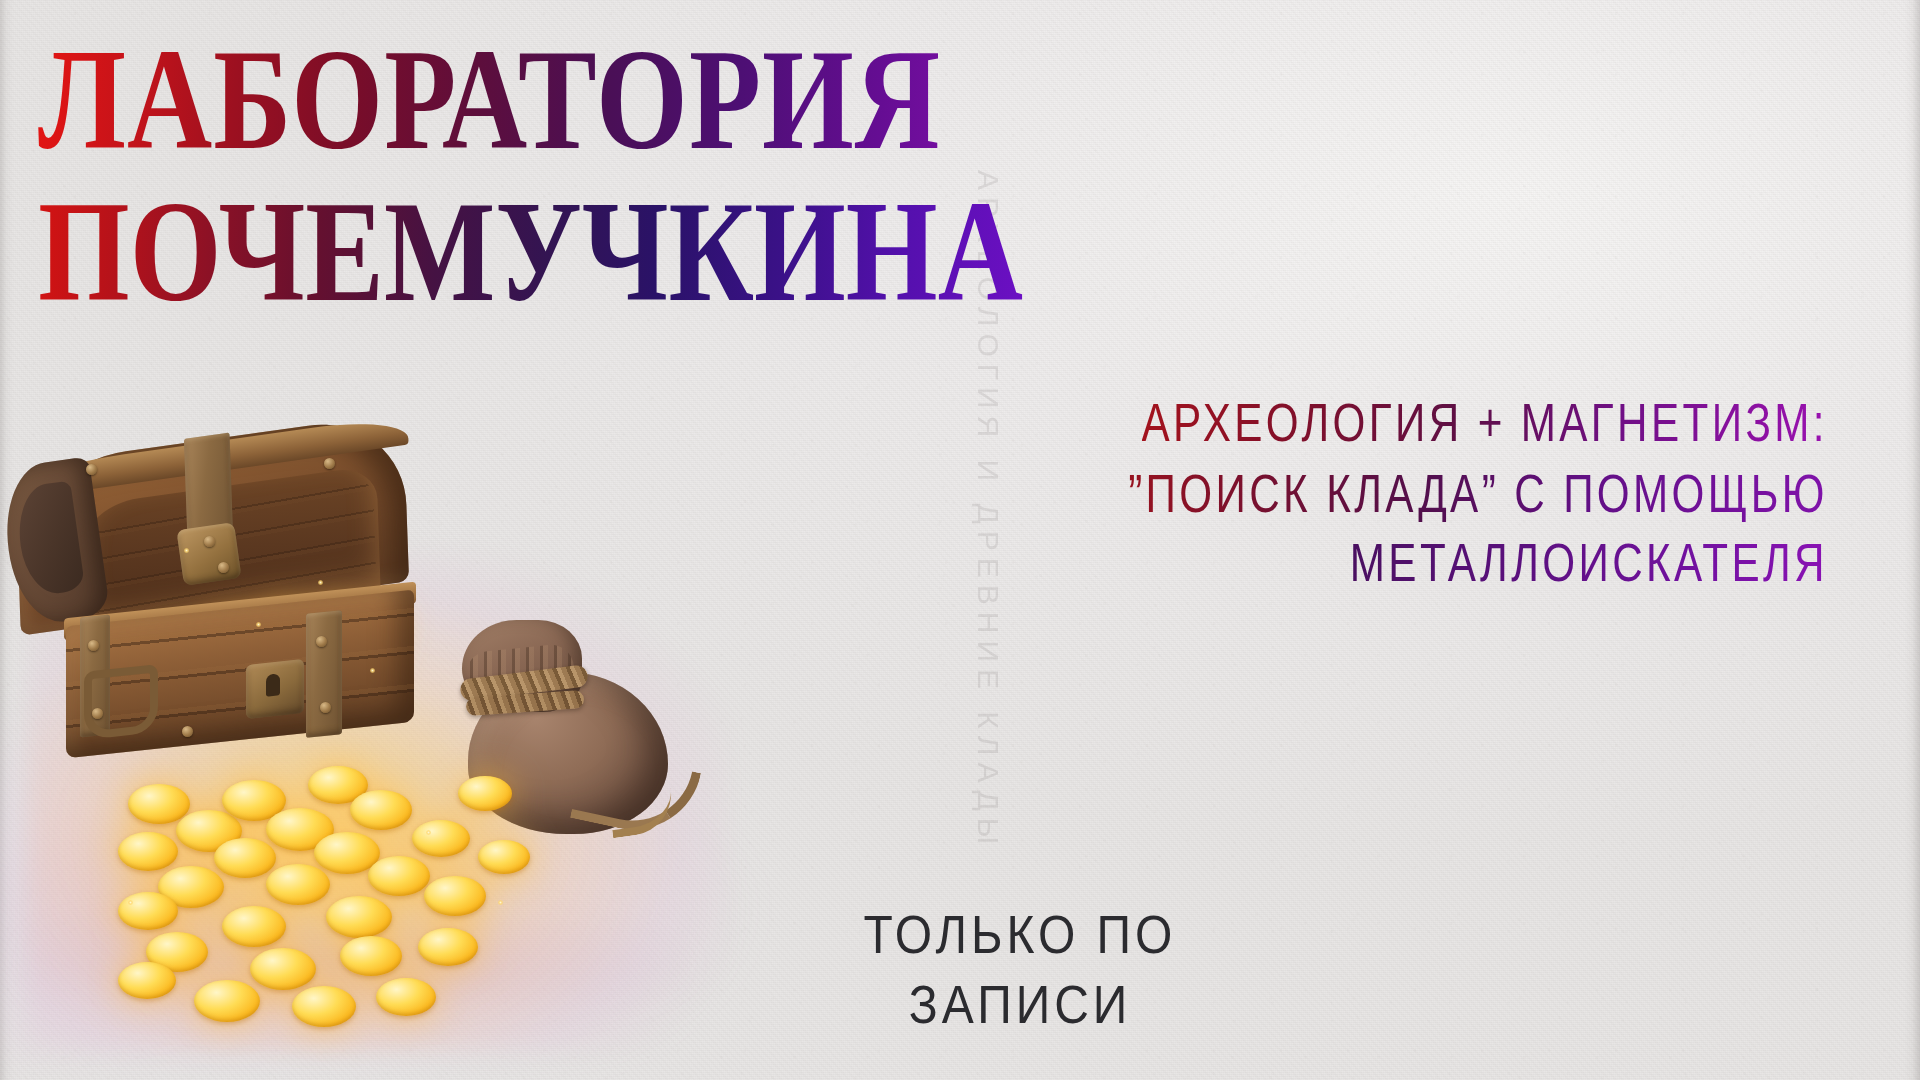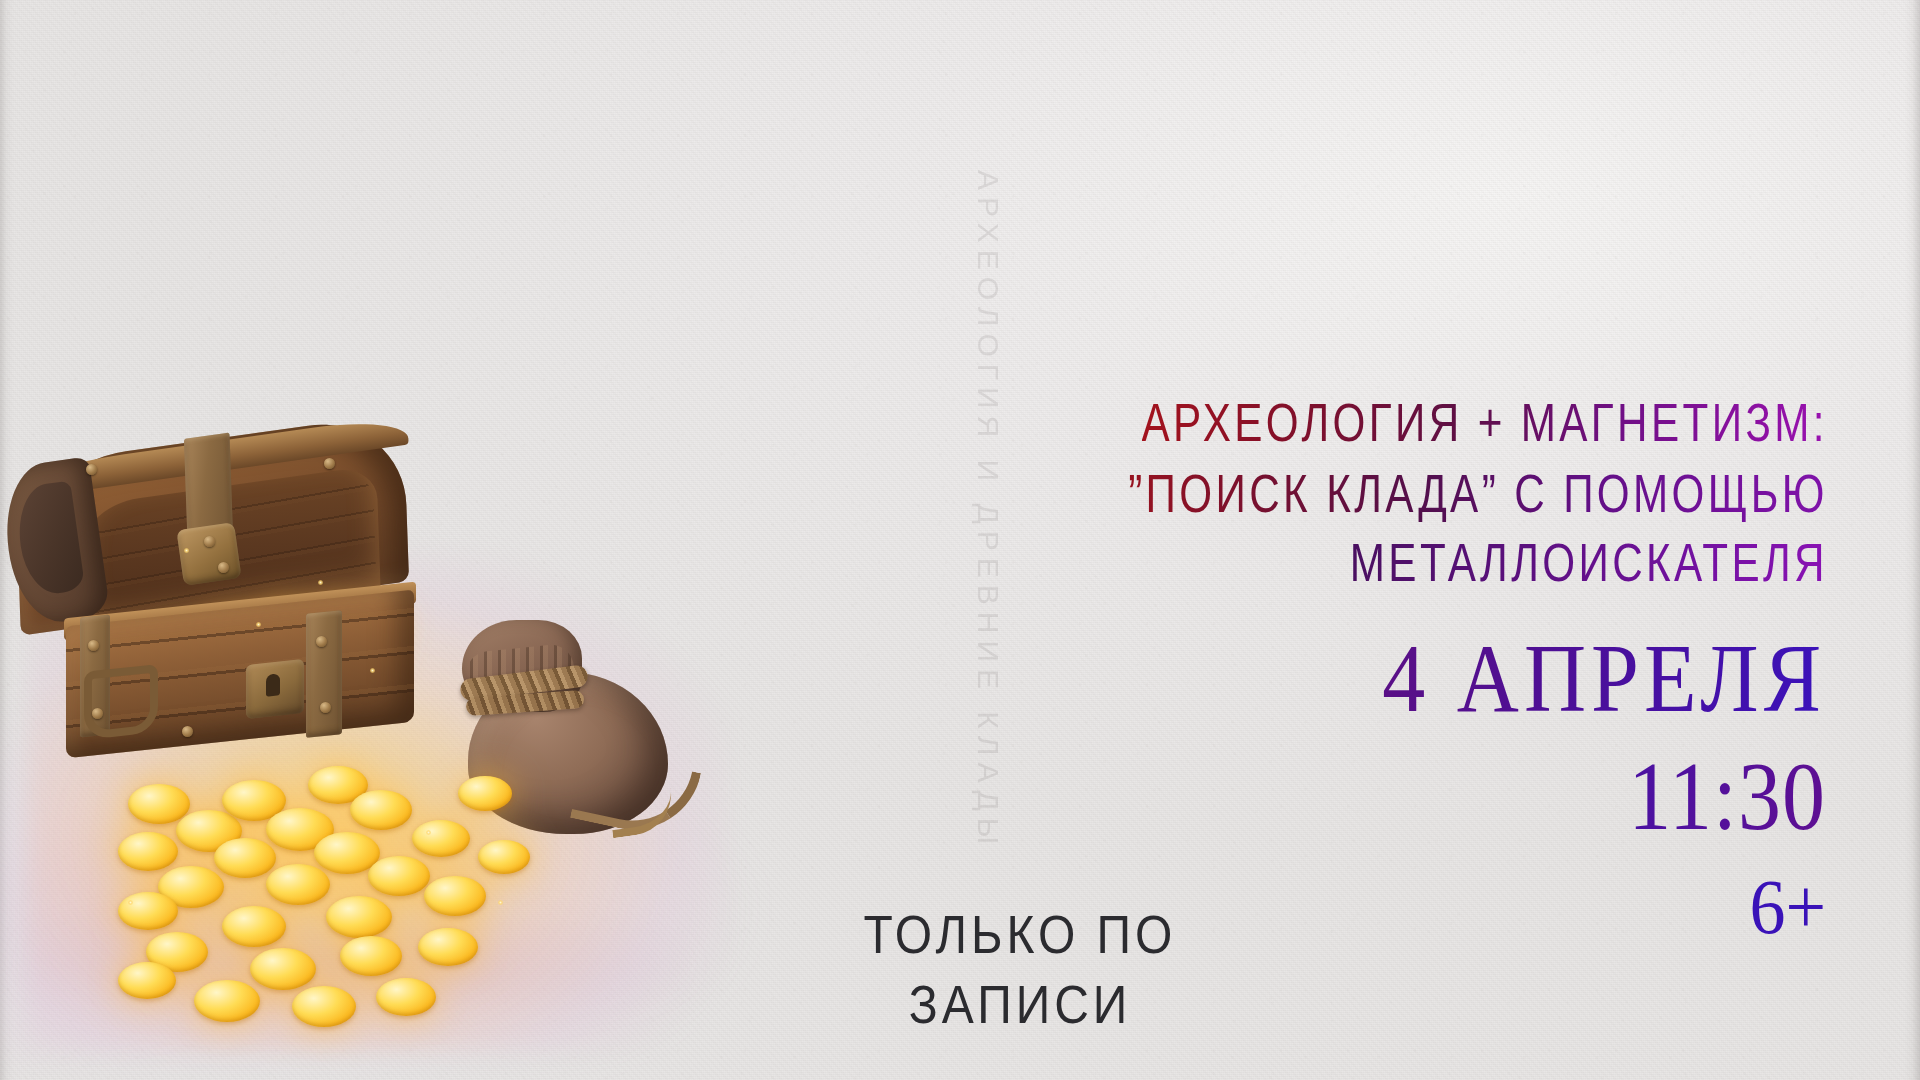--- a/index.html
+++ b/index.html
@@ -498,32 +498,31 @@
 <div id="poster">
 
   <div class="paper-base"></div>
   <div class="paper-grain"></div>
   <div class="paper-fibers"></div>
   <div class="paper-left-edge"></div>
   <div class="paper-right-edge"></div>
 
   <div class="watermark">АРХЕОЛОГИЯ И ДРЕВНИЕ КЛАДЫ</div>
 
+  <div class="title-block">
+    <div class="title-line title-line-1">ЛАБОРАТОРИЯ</div>
+    <div class="title-line title-line-2">ПОЧЕМУЧКИНА</div>
+  </div>
 
   <div class="subtitle">
     <div class="subtitle-row st1"><span>АРХЕОЛОГИЯ + МАГНЕТИЗМ:</span></div>
     <div class="subtitle-row st2"><span>”ПОИСК КЛАДА” С ПОМОЩЬЮ</span></div>
     <div class="subtitle-row st3"><span>МЕТАЛЛОИСКАТЕЛЯ</span></div>
   </div>
 
-  <div class="datetime">
-    <div class="dt-date">4 АПРЕЛЯ</div>
-    <div class="dt-time">11:30</div>
-    <div class="dt-age">6+</div>
-  </div>
 
   <div class="booking">
     <span class="booking-row">ТОЛЬКО ПО</span>
     <span class="booking-row">ЗАПИСИ</span>
   </div>
 
   <div class="illustration">
     <div class="illo-haze"></div>
     <div class="ground-shadow"></div>
     <div class="illo-glow"></div>

